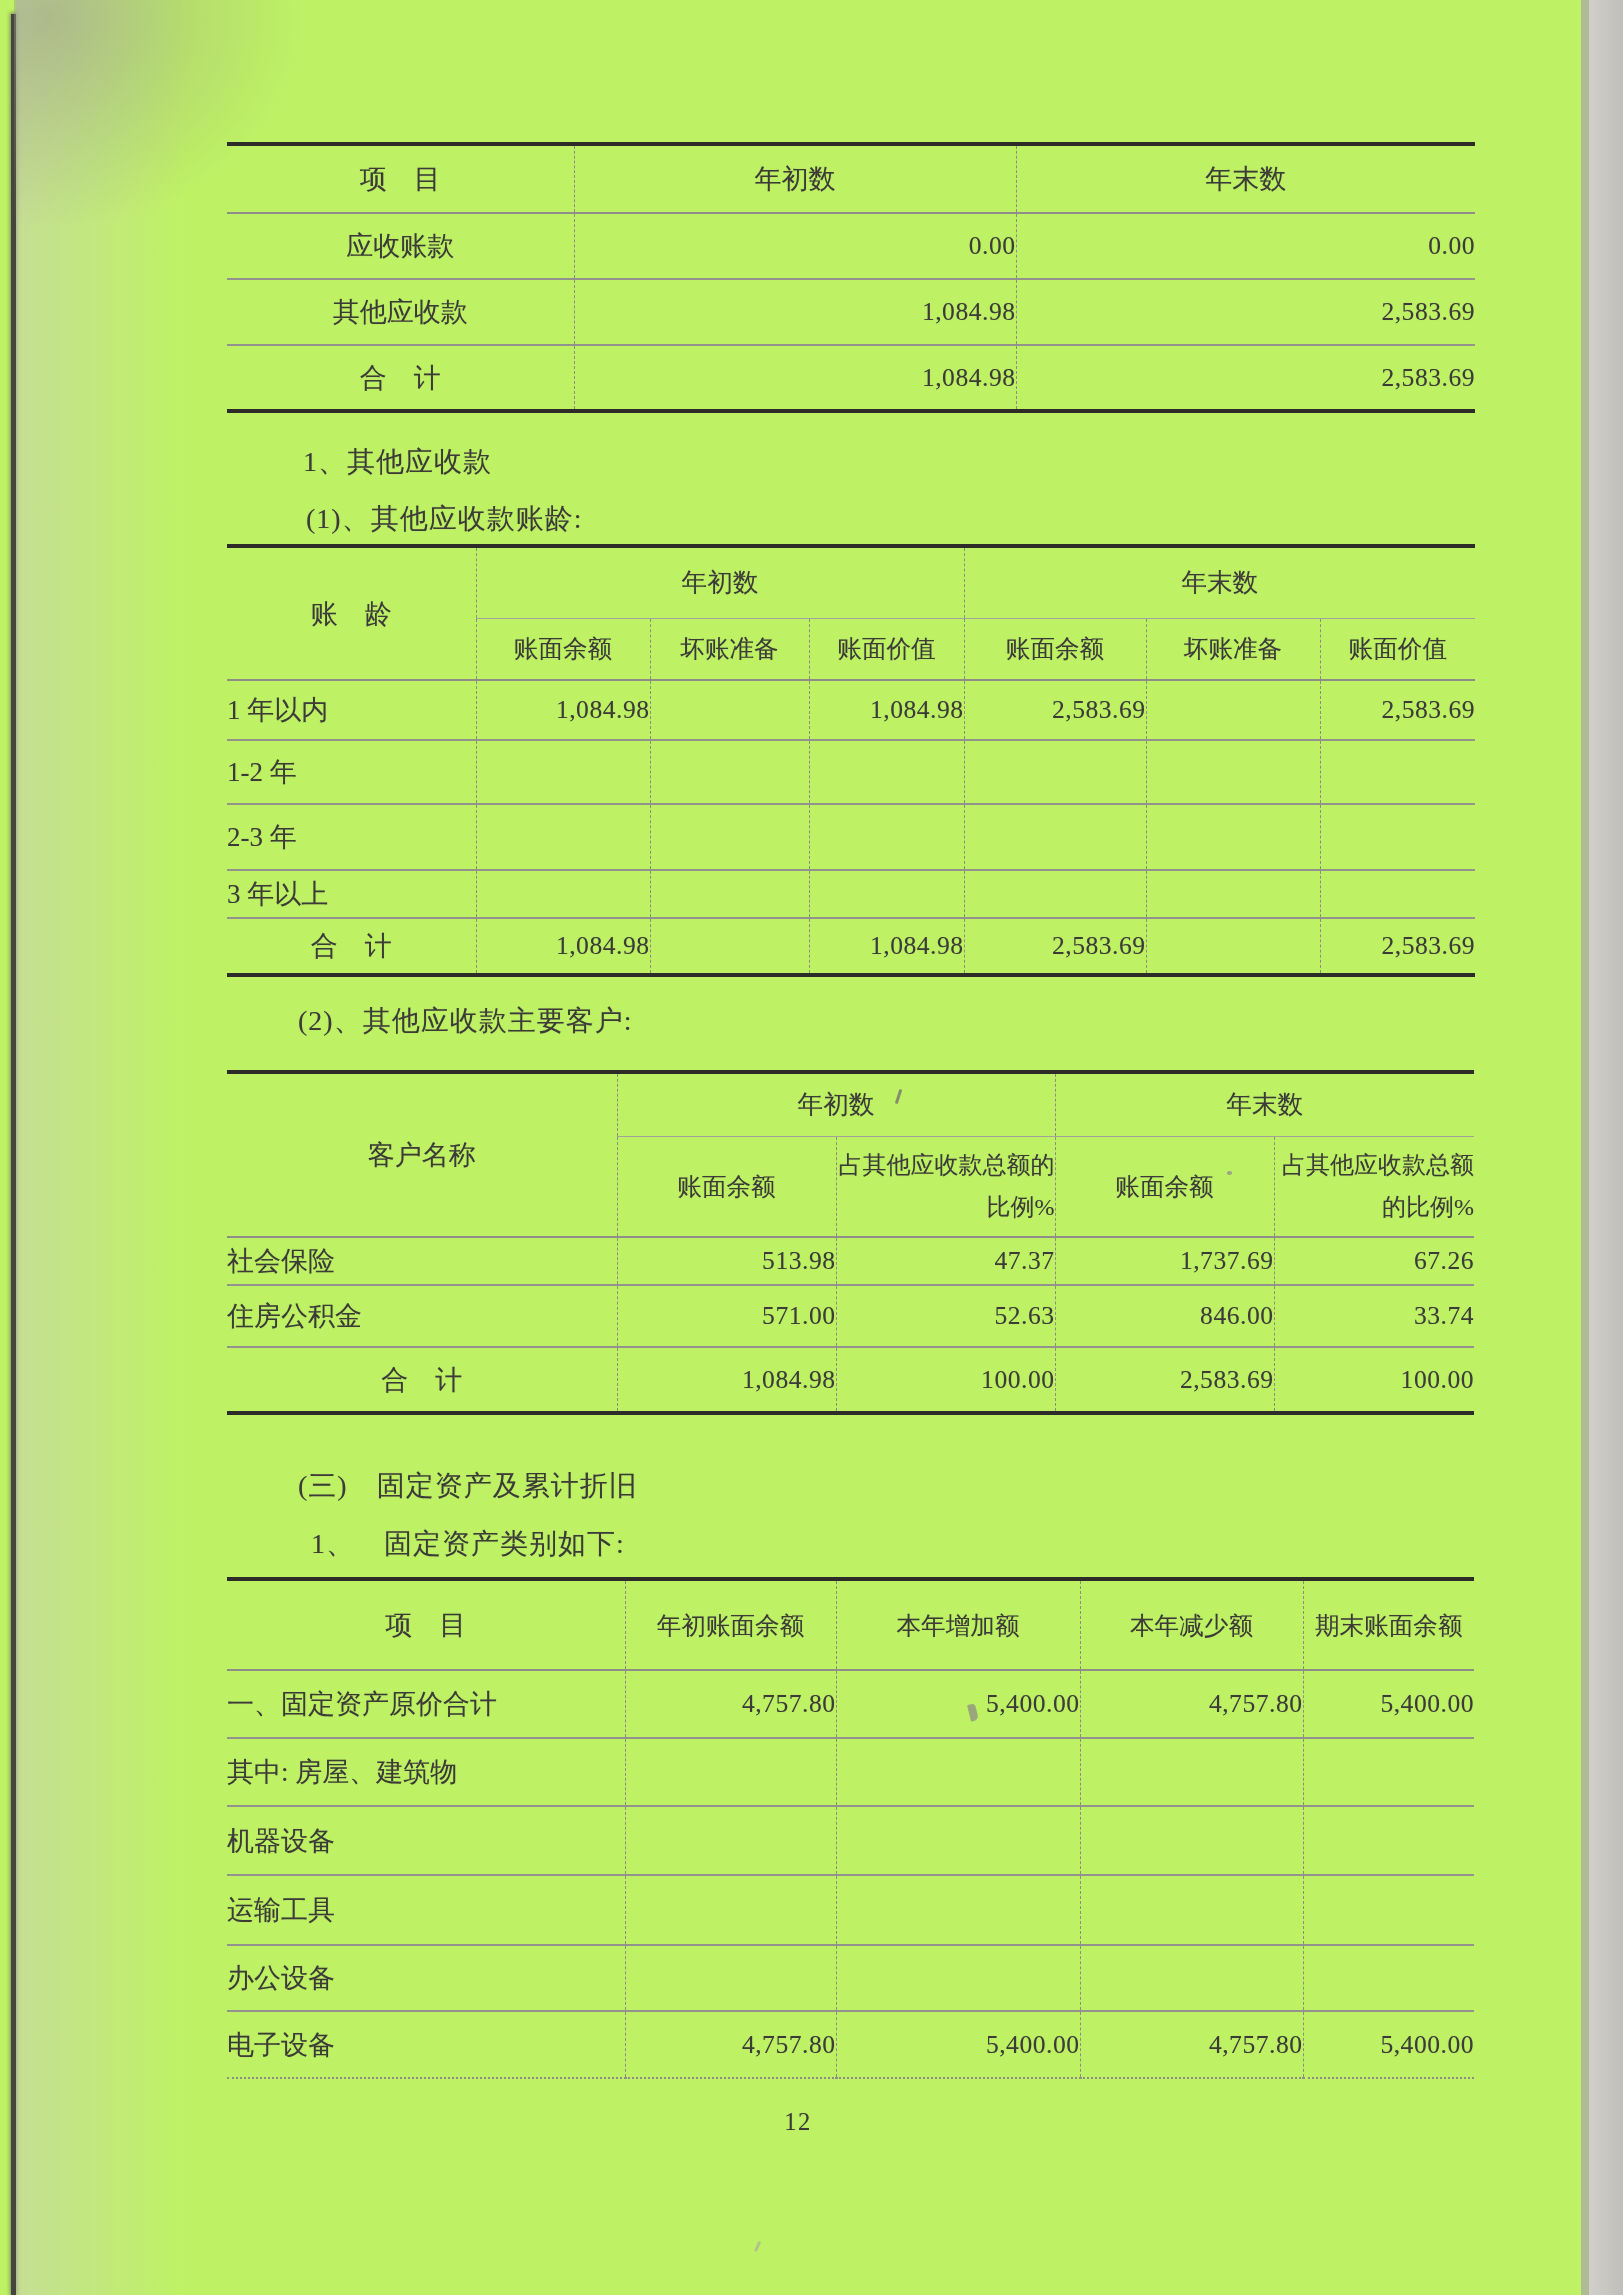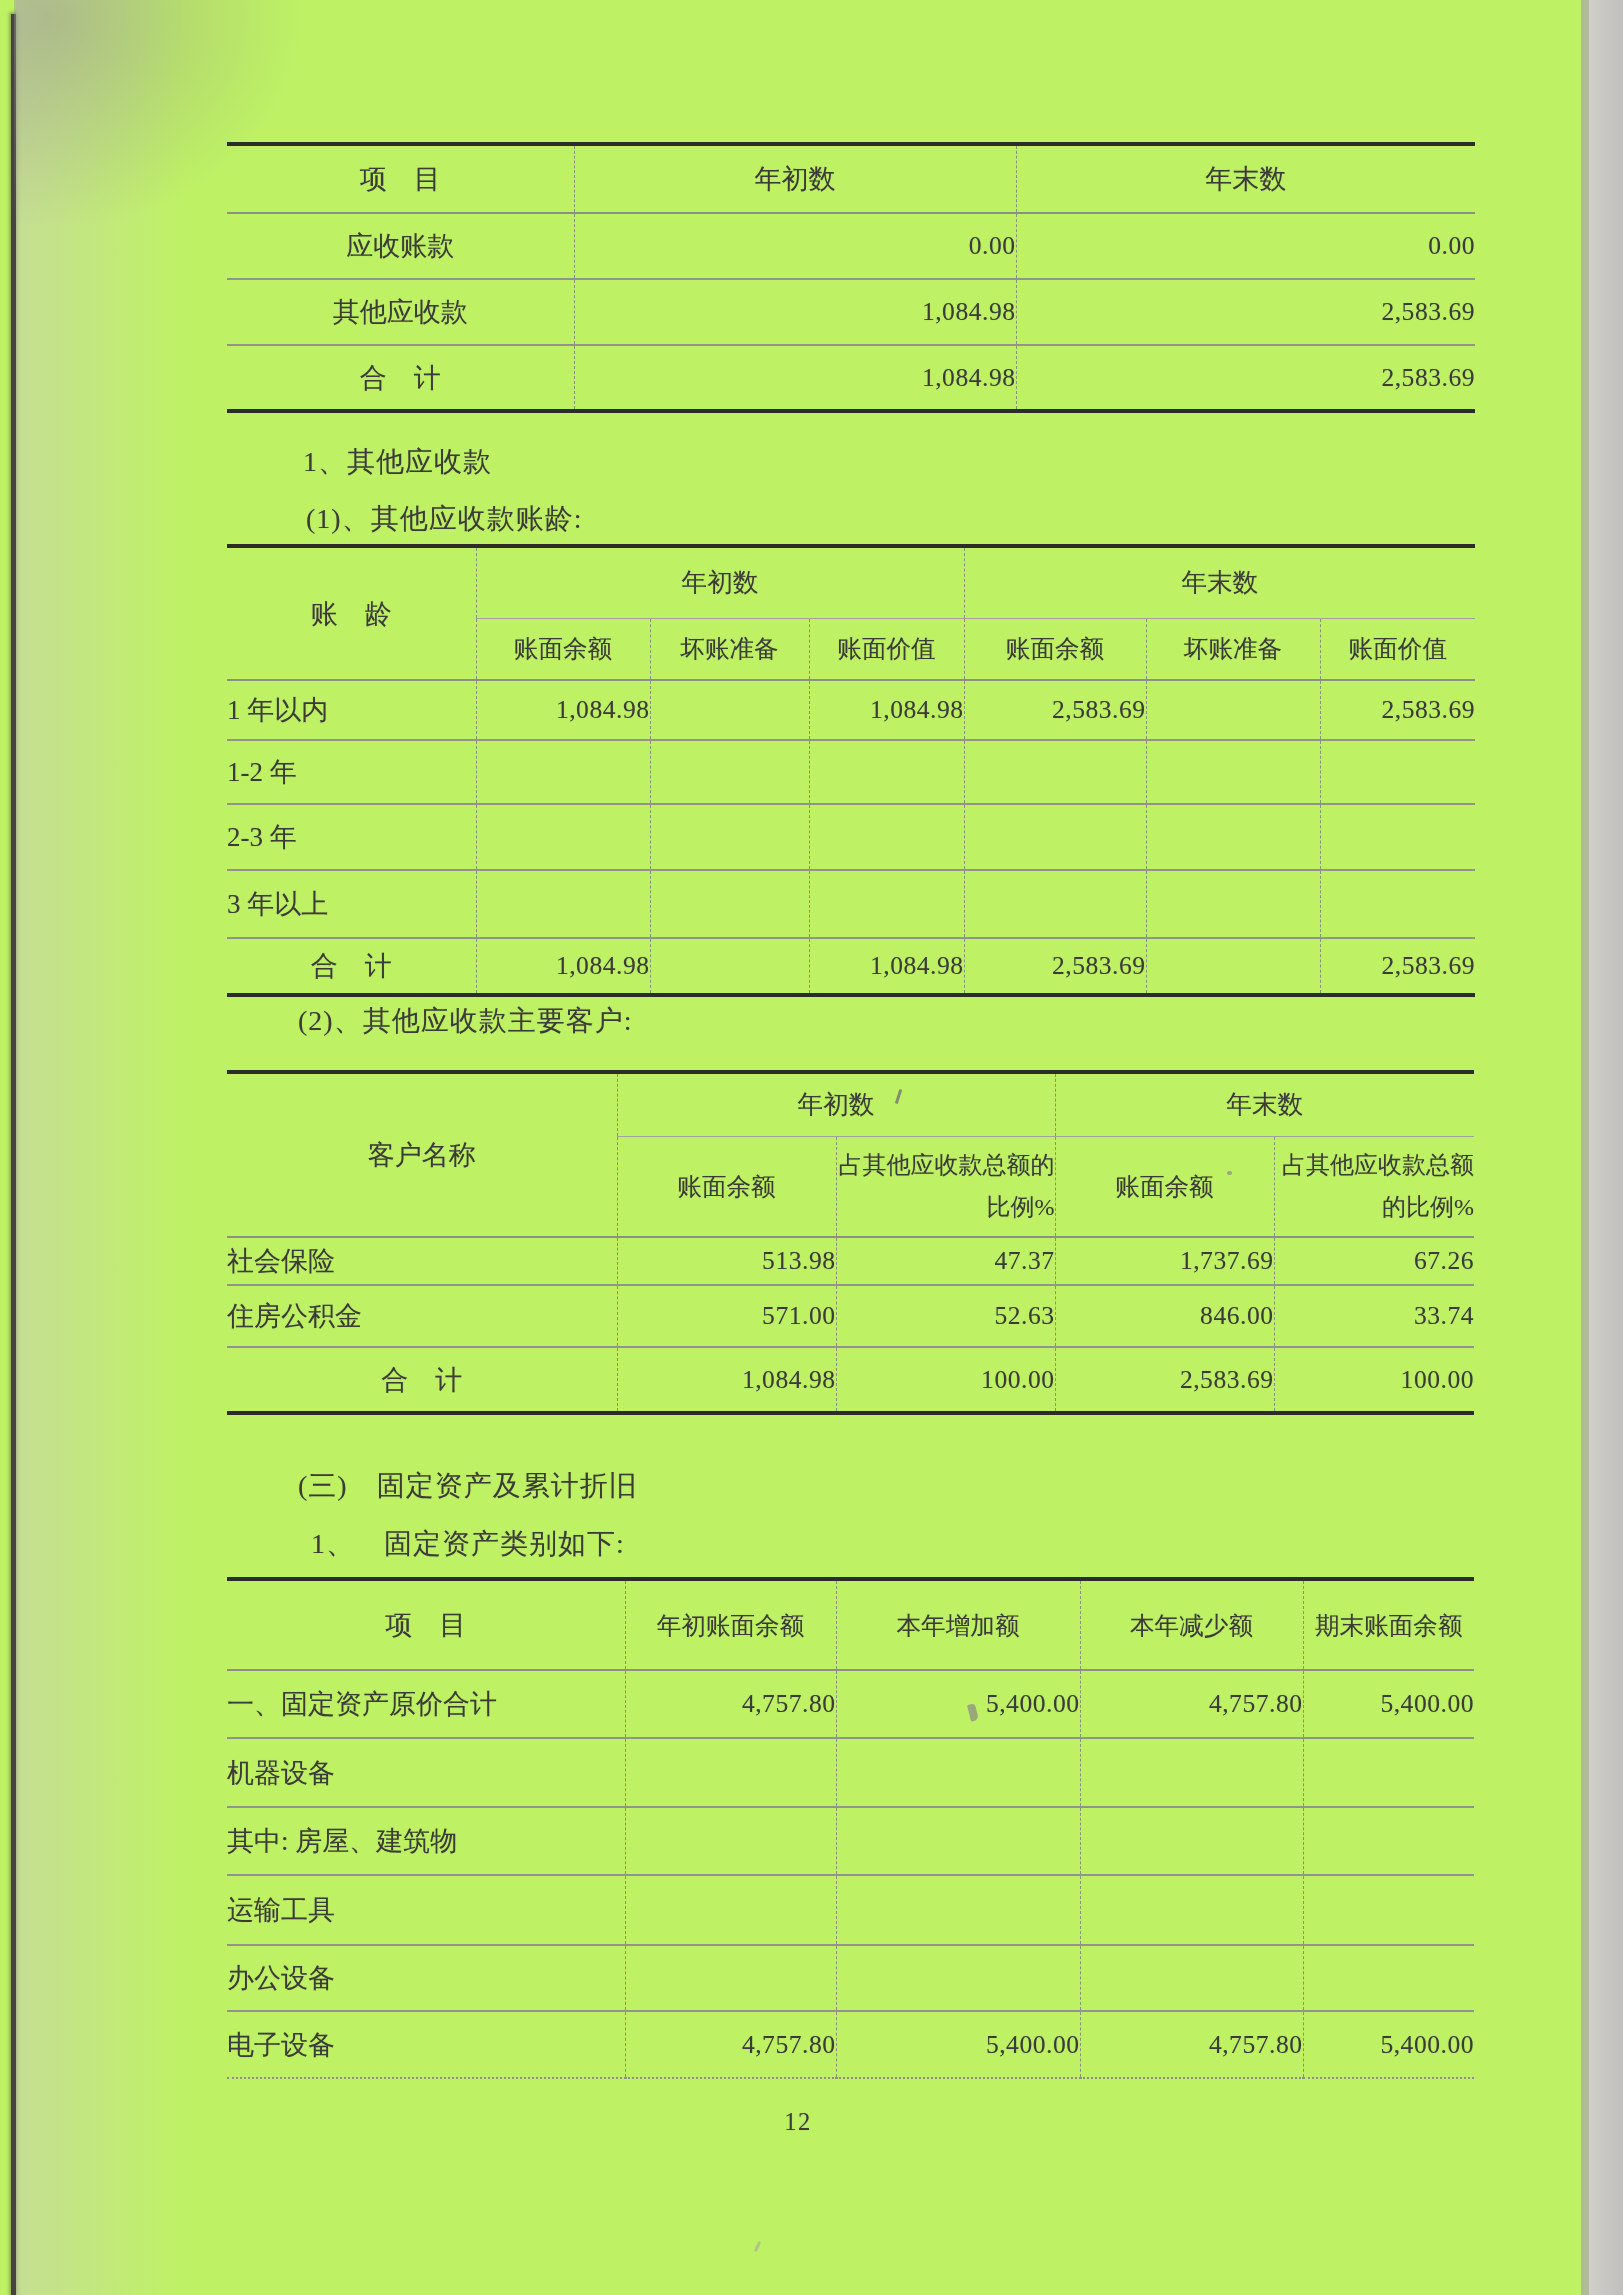--- a/index.html
+++ b/index.html
@@ -137,21 +137,21 @@
     </tr>
     <tr style="height:66px">
       <td class="lab rt">2-3 年</td>
       <td class="val vl rt"></td>
       <td class="val vl rt"></td>
       <td class="val vl rt"></td>
       <td class="val vl rt"></td>
       <td class="val vl rt"></td>
       <td class="val vl rt"></td>
     </tr>
-    <tr style="height:68px">
+    <tr style="height:48px">
       <td class="lab rt">3 年以上</td>
       <td class="val vl rt"></td>
       <td class="val vl rt"></td>
       <td class="val vl rt"></td>
       <td class="val vl rt"></td>
       <td class="val vl rt"></td>
       <td class="val vl rt"></td>
     </tr>
     <tr style="height:57px">
       <td class="cen rt">合　计</td>
@@ -230,29 +230,29 @@
       <th class="sub hd vl">本年减少额</th>
       <th class="sub hd vl">期末账面余额</th>
     </tr>
     <tr style="height:68px">
       <td class="lab1">一、固定资产原价合计</td>
       <td class="val vl">4,757.80</td>
       <td class="val vl">5,400.00</td>
       <td class="val vl">4,757.80</td>
       <td class="val vl">5,400.00</td>
     </tr>
+    <tr style="height:68px">
+      <td class="lab rt">其中: 房屋、建筑物</td>
+      <td class="val vl rt"></td>
+      <td class="val vl rt"></td>
+      <td class="val vl rt"></td>
+      <td class="val vl rt"></td>
+    </tr>
     <tr style="height:69px">
       <td class="lab rt">机器设备</td>
-      <td class="val vl rt"></td>
-      <td class="val vl rt"></td>
-      <td class="val vl rt"></td>
-      <td class="val vl rt"></td>
-    </tr>
-    <tr style="height:68px">
-      <td class="lab rt">其中: 房屋、建筑物</td>
       <td class="val vl rt"></td>
       <td class="val vl rt"></td>
       <td class="val vl rt"></td>
       <td class="val vl rt"></td>
     </tr>
     <tr style="height:70px">
       <td class="lab rt">运输工具</td>
       <td class="val vl rt"></td>
       <td class="val vl rt"></td>
       <td class="val vl rt"></td>

